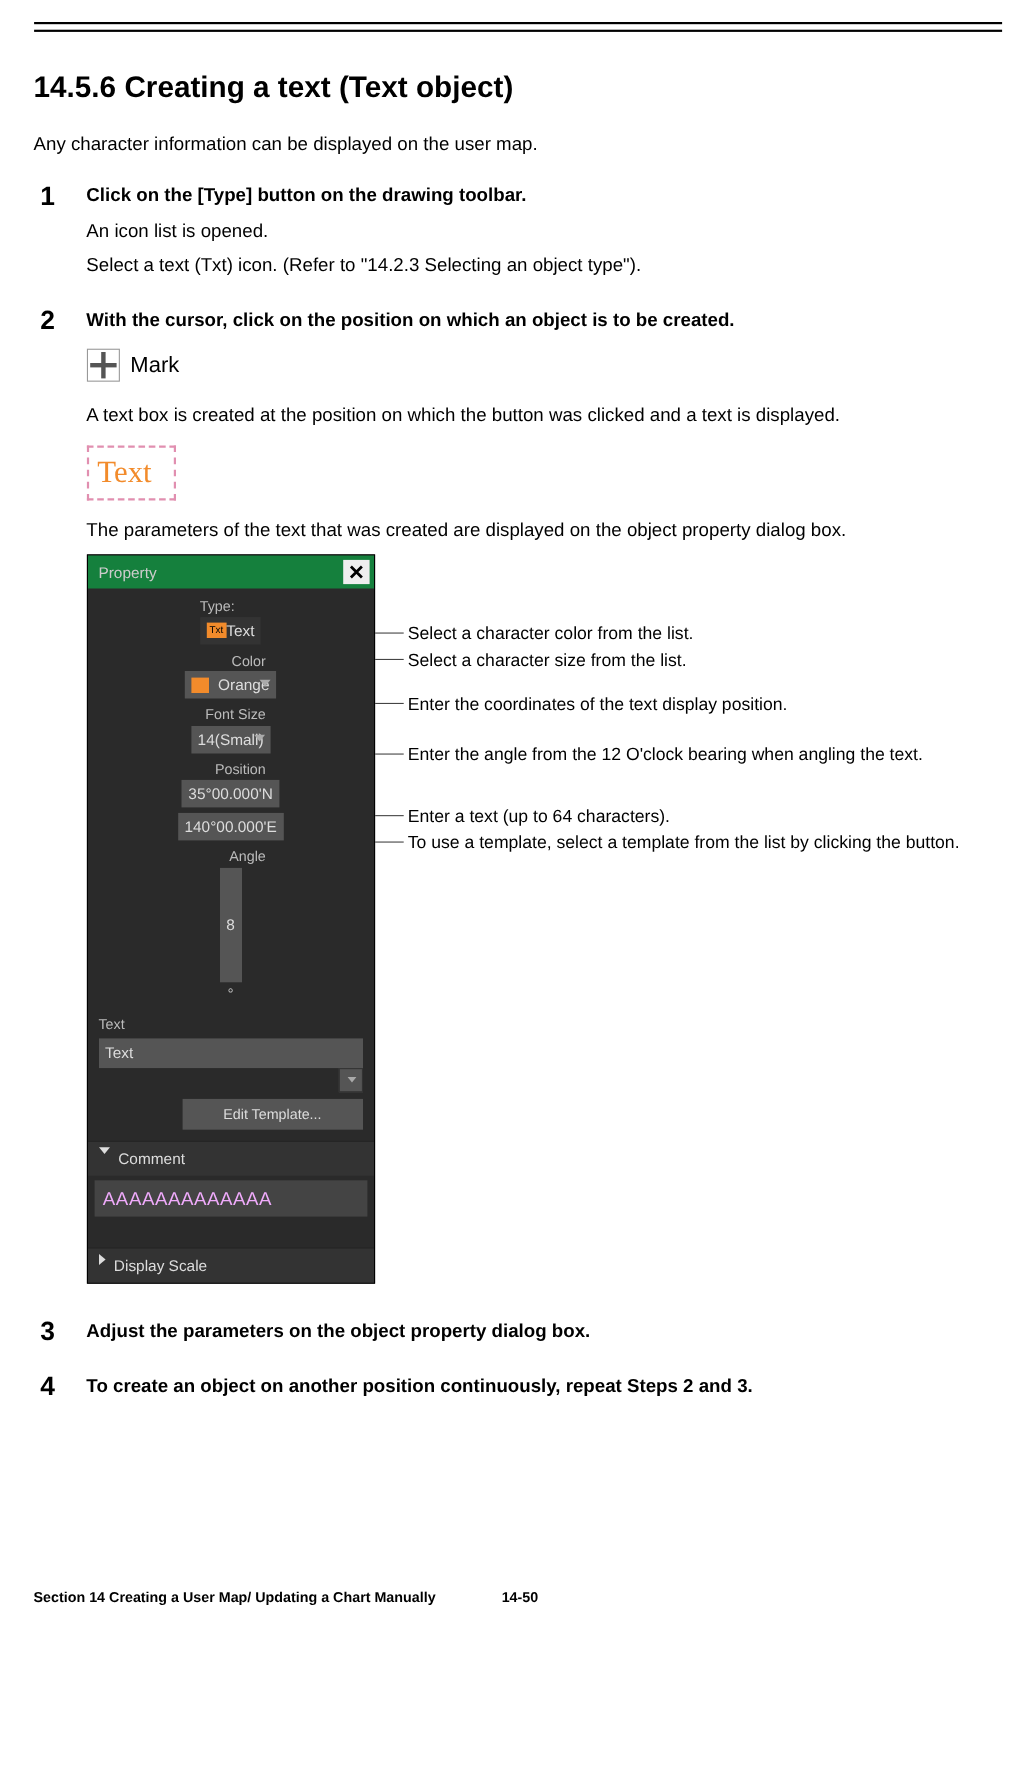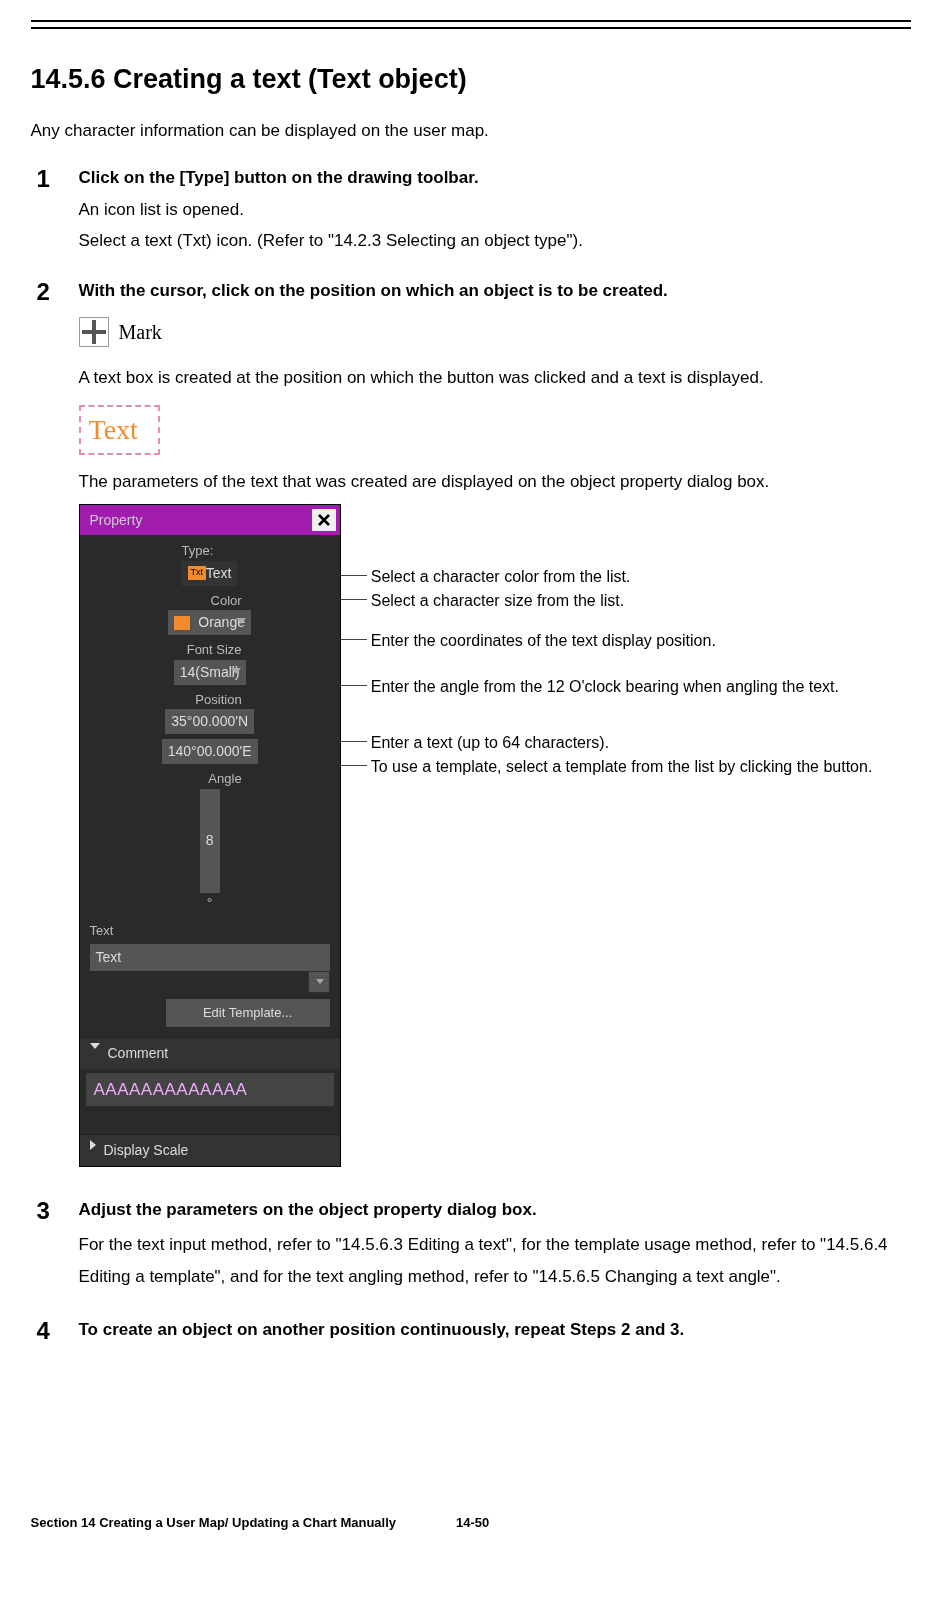--- a/index.html
+++ b/index.html
@@ -65,21 +65,21 @@
     border: 1px solid #999;
     background: #fff;
   }
   .mark-cross::before, .mark-cross::after {
     content: "";
     position: absolute;
     background: #555;
   }
   .mark-cross::before { left: 12px; top: 2px; width: 4px; height: 24px; }
   .mark-cross::after  { top: 12px; left: 2px; height: 4px; width: 24px; }
-  .mark-label { font-size: 20px; font-family: Liberation Serif, serif; }
+  .mark-label { font-size: 20px; font-family: Liberation Sans, sans-serif; }
 
   
   .textbox-graphic {
     display: inline-block;
     border: 2px dashed #e18fb0;
     padding: 2px 20px 2px 8px;
     margin: 8px 0 14px 0;
   }
   .textbox-graphic span {
     color: #f28b2b;
@@ -99,21 +99,21 @@
     background: #2a2a2a;
     color: #ccc;
     border: 1px solid #000;
     font-size: 14px;
     font-family: sans-serif;
   }
   .dlg-titlebar {
     display: flex;
     justify-content: space-between;
     align-items: center;
-    background: #a21caf;
+    background: #15803d;
     padding: 4px 4px 4px 10px;
   }
   .dlg-title { font-family: 'Segoe UI', sans-serif; }
   .dlg-close {
     width: 24px; height: 22px;
     background: #eee;
     color: #000;
     display: flex; align-items: center; justify-content: center;
     font-weight: bold;
     cursor: pointer;
@@ -379,21 +379,20 @@
         <div class="ann" style="top:172px;"><div class="ann-line"></div><span>Enter the angle from the 12 O'clock bearing when angling the text.</span></div>
         <div class="ann" style="top:228px;"><div class="ann-line"></div><span>Enter a text (up to 64 characters).</span></div>
         <div class="ann" style="top:252px;"><div class="ann-line"></div><span>To use a template, select a template from the list by clicking the button.</span></div>
       </div>
     </div>
   </div>
 
   <div class="step" style="margin-top:30px;">
     <div class="step-num">3</div>
     <div class="step-title">Adjust the parameters on the object property dialog box.</div>
-    <div class="step-body" style="line-height:1.9;">For the text input method, refer to "14.5.6.3 Editing a text", for the template usage method, refer to "14.5.6.4 Editing a template", and for the text angling method, refer to "14.5.6.5 Changing a text angle".</div>
   </div>
 
   <div class="step">
     <div class="step-num">4</div>
     <div class="step-title">To create an object on another position continuously, repeat Steps 2 and 3.</div>
   </div>
 
   <div class="footer">
     <span class="sec">Section 14    Creating a User Map/ Updating a Chart Manually</span>
     <span>14-50</span>

